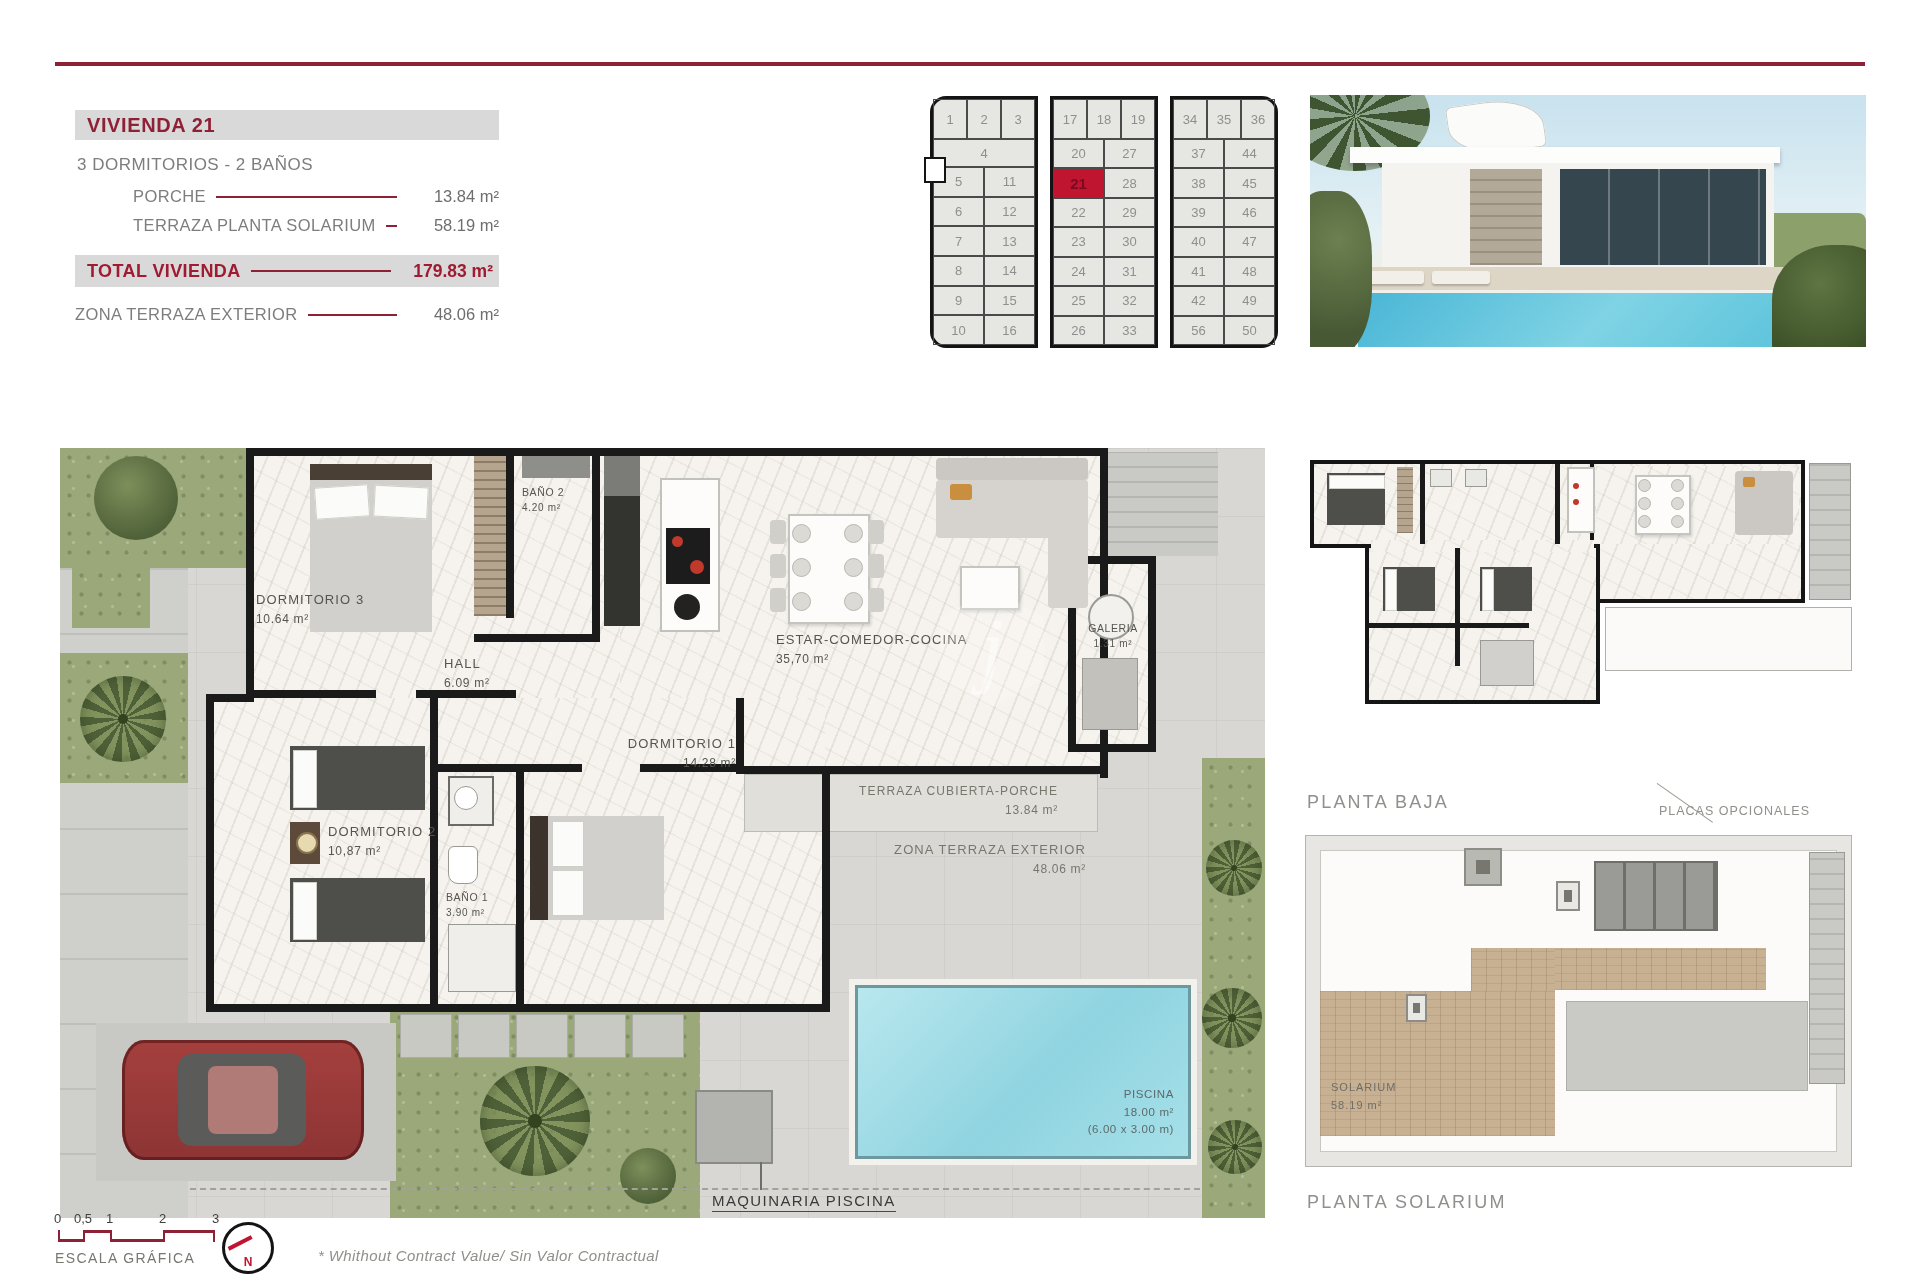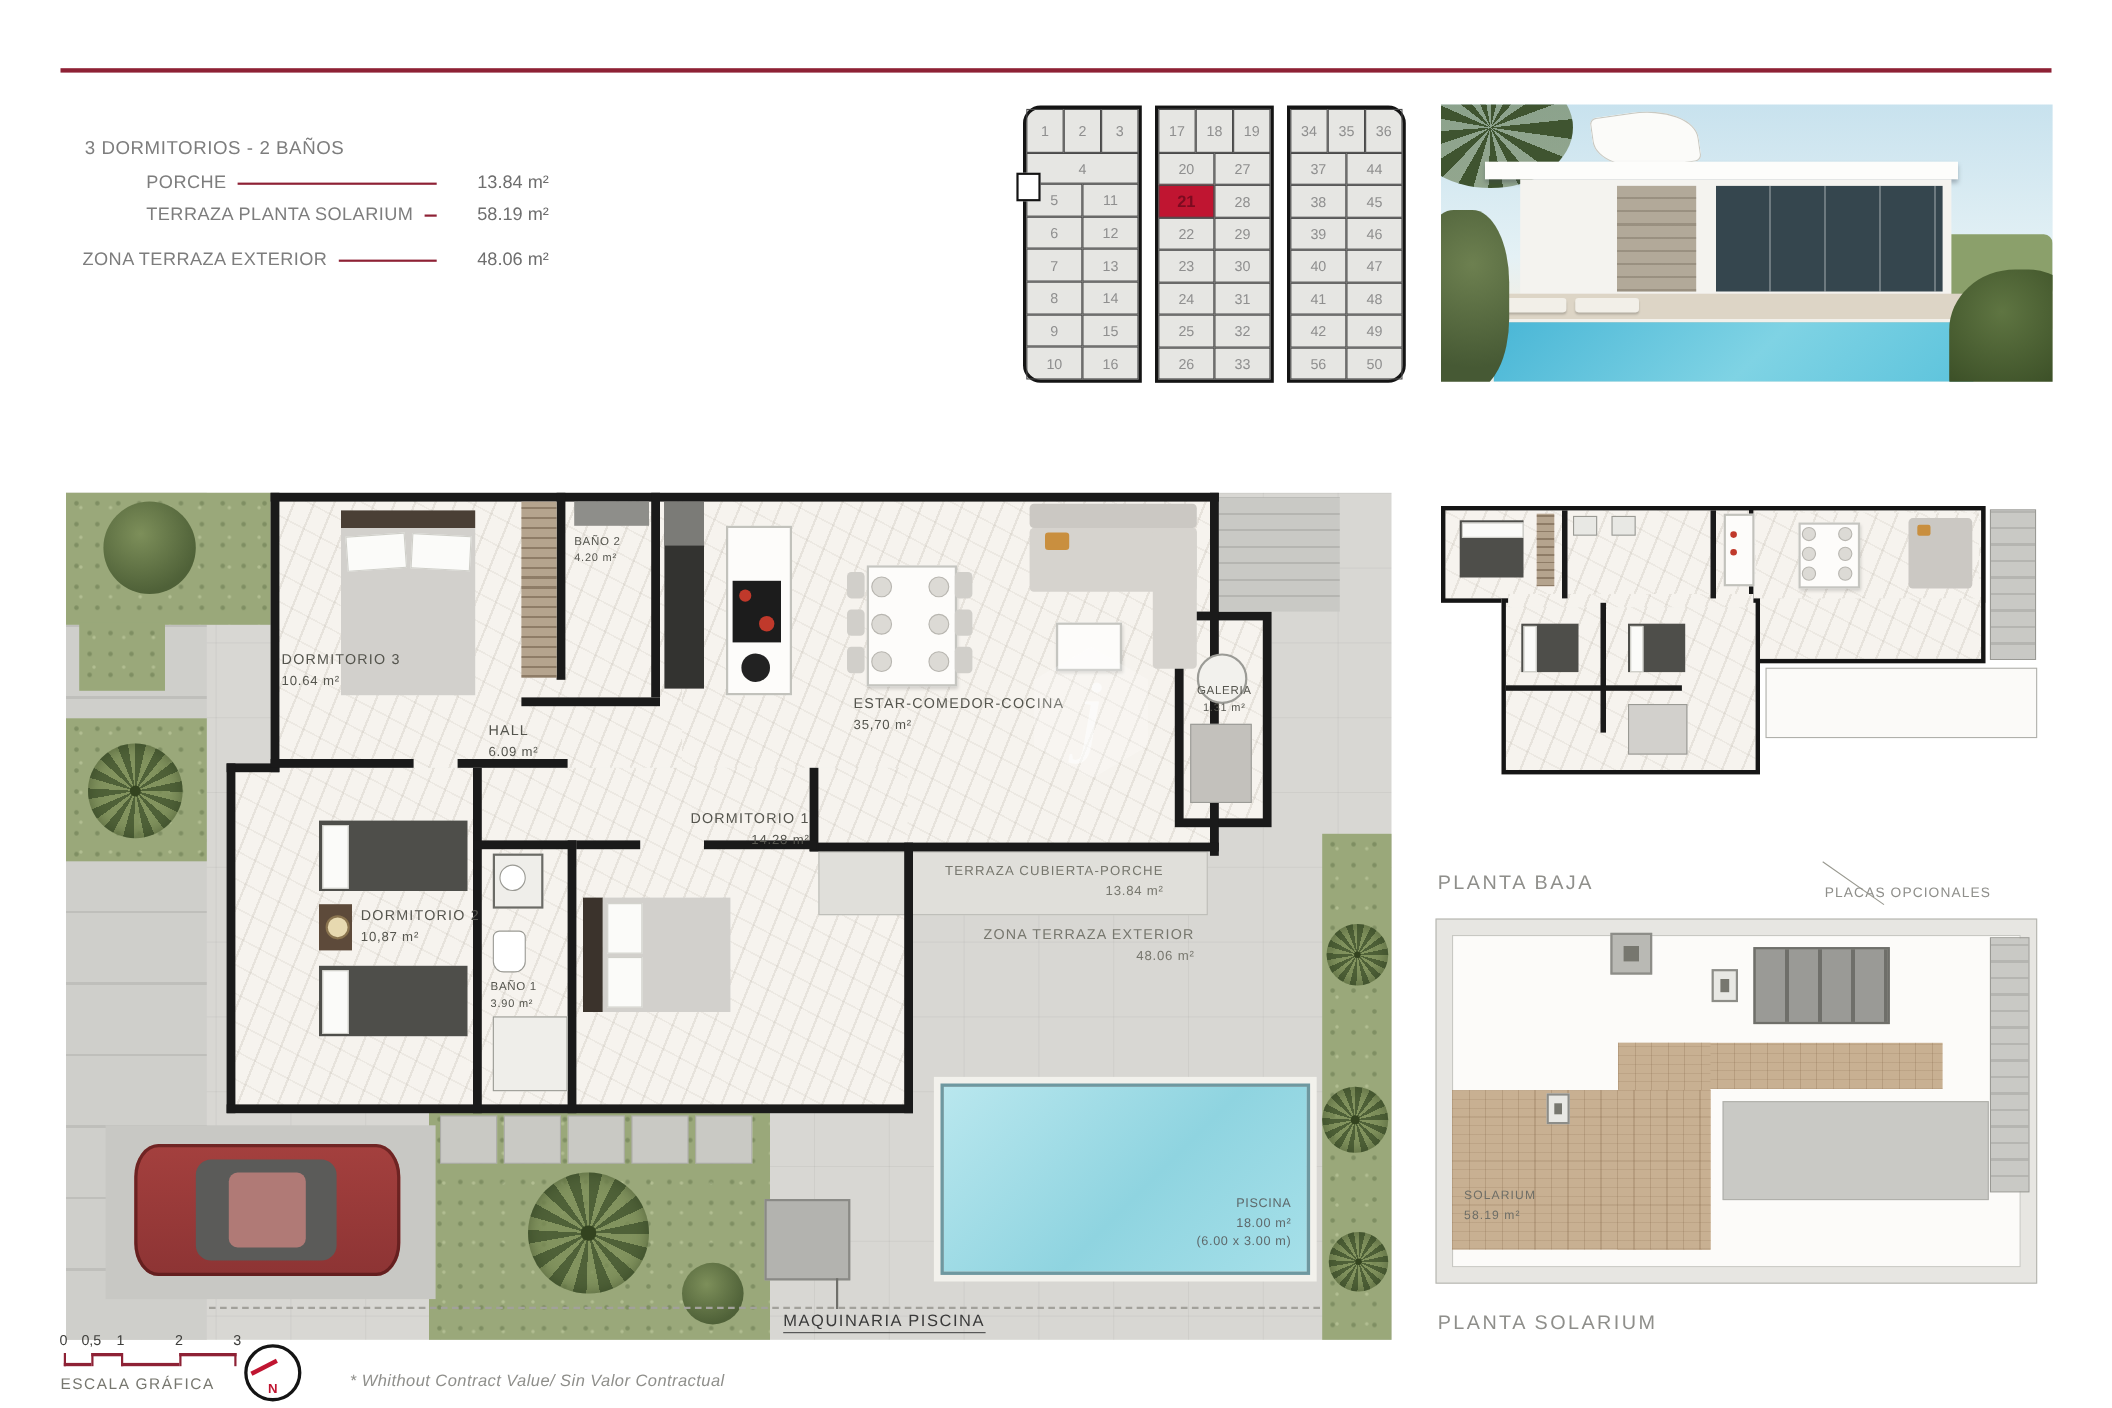--- a/index.html
+++ b/index.html
@@ -162,33 +162,39 @@
   .disclaimer{position:absolute;left:318px;top:1247px;font-size:15px;font-style:italic;color:#8f8f8b;letter-spacing:.4px;}
 </style>
 </head>
 <body>
 
 <div class="page">
 
   <div class="top-rule"></div>
 
   <section class="info-panel">
+    <div class="title-bar">VIVIENDA 21</div>
     <div class="subtitle">3 DORMITORIOS - 2 BAÑOS</div>
 
     <div class="srow indent">
       <span class="lbl">PORCHE</span>
       <span class="leader"></span>
       <span class="val">13.84 m²</span>
     </div>
     <div class="srow indent">
       <span class="lbl">TERRAZA PLANTA SOLARIUM</span>
       <span class="leader"></span>
       <span class="val">58.19 m²</span>
     </div>
 
+    <div class="total-bar">
+      <span class="lbl">TOTAL VIVIENDA</span>
+      <span class="leader"></span>
+      <span class="val">179.83 m²</span>
+    </div>
 
     <div class="srow zona-row">
       <span class="lbl">ZONA TERRAZA EXTERIOR</span>
       <span class="leader"></span>
       <span class="val">48.06 m²</span>
     </div>
   </section>
 
   <div id="plot-grid">
       <div class="pg-block b0">

